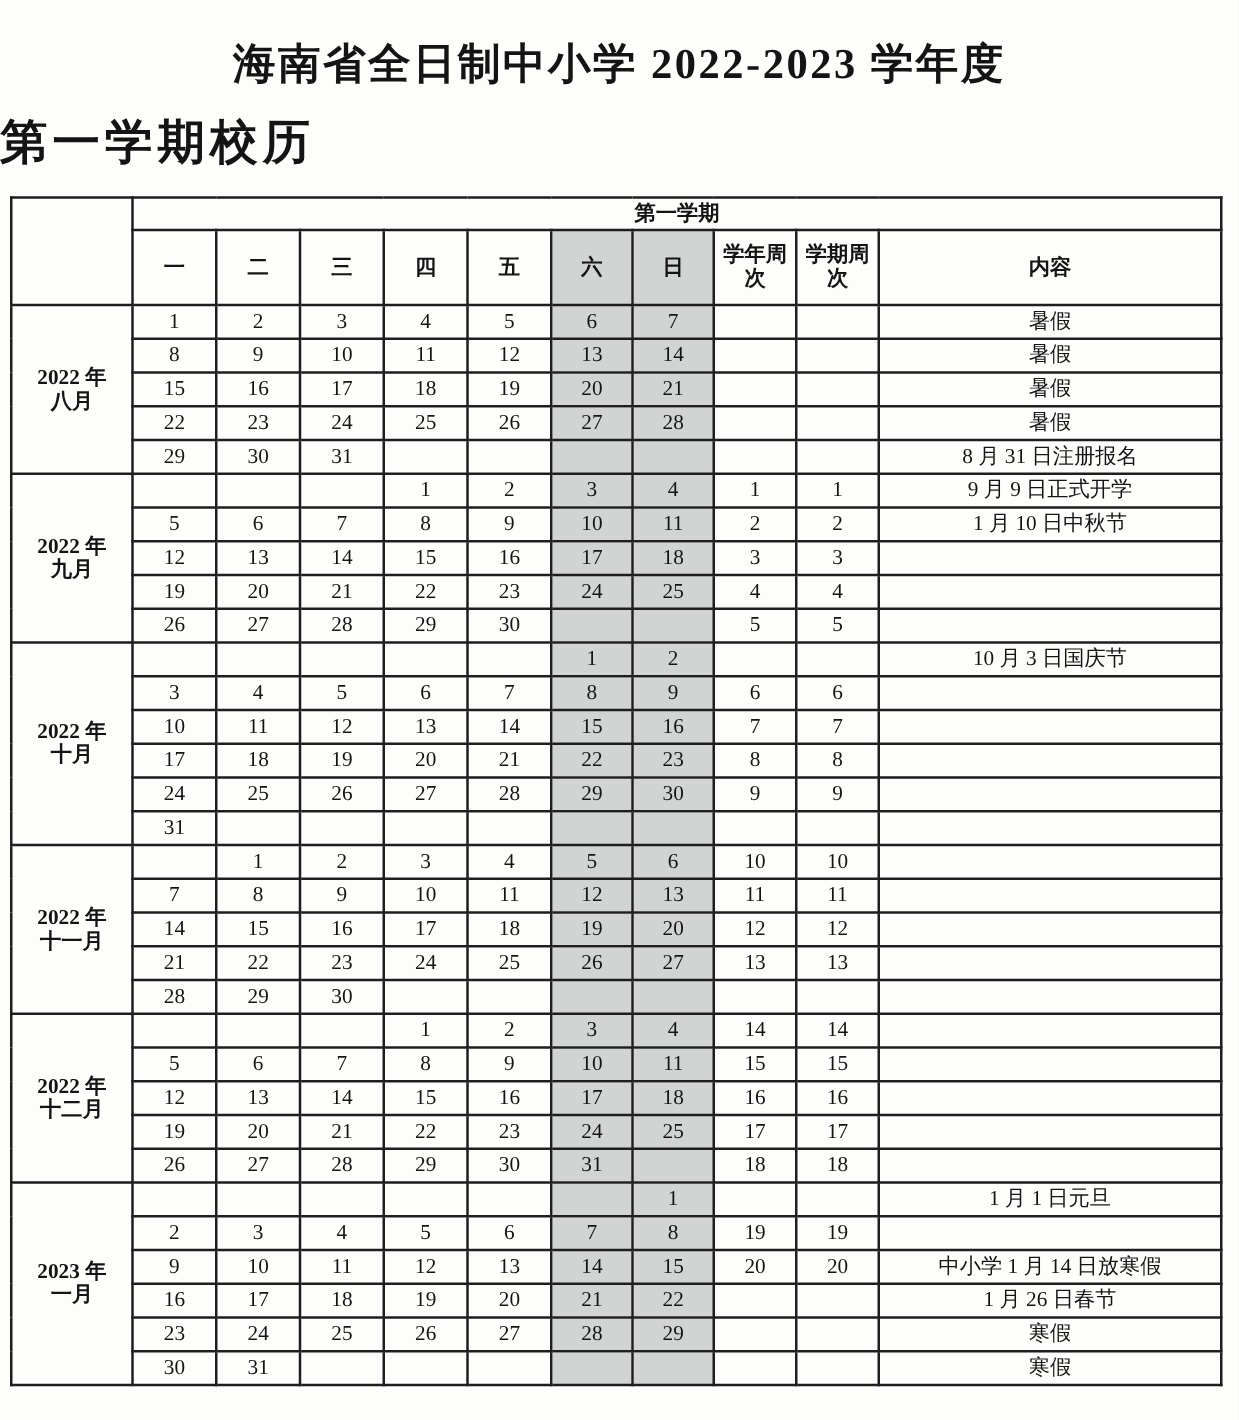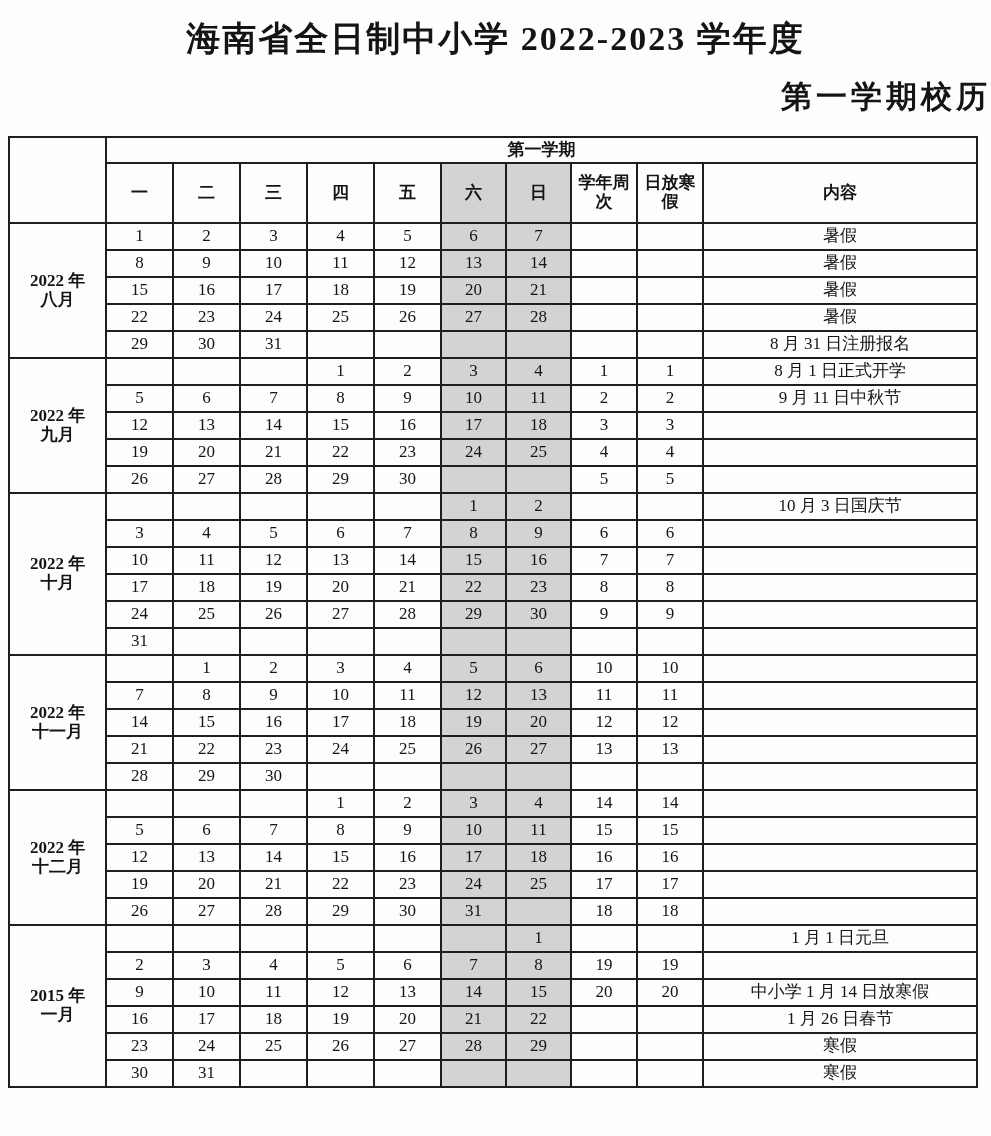--- a/index.html
+++ b/index.html
@@ -1,19 +1,19 @@
 <!DOCTYPE html>
 <html style="--shade: #d2d4d3;"><head>
 <meta charset="utf-8">
 <style>
   html,body{margin:0;padding:0;background:#f4f4f2;}
   body{width:991px;font-family:"Liberation Serif","DejaVu Serif",serif;color:#141414;}
-  .page{width:991px;min-height:1136px;background:#fdfdfc;box-sizing:border-box;padding-top:8px;position:relative;font-family:Liberation Serif, serif;}
+  .page{width:991px;min-height:1136px;background:#fdfdfc;box-sizing:border-box;padding-top:20px;position:relative;font-family:Liberation Serif, serif;}
   .title{text-align:center;font-size:34px;font-weight:bold;letter-spacing:2px;margin:8px 0 14px 0;}
-  .subtitle{text-align:right;font-size:31px;font-weight:bold;letter-spacing:4px;margin:0 0 18px 0;}
+  .subtitle{text-align:left;font-size:38px;font-weight:bold;letter-spacing:4px;margin:0 0 18px 0;}
   table.cal{border-collapse:collapse;margin-left:8px;width:970px;table-layout:fixed;}
   table.cal th,table.cal td{border:2px solid #1e1e1e;padding:0 2px;text-align:center;vertical-align:middle;font-size:17px;line-height:1.1;overflow:hidden;}
   tr.hr1 th{height:24px;font-weight:bold;font-size:17px;}
   tr.hr2 th{height:58px;font-weight:bold;}
   th.weekhdr{font-size:16px;line-height:1.2;padding:0 6px;}
   tbody td{height:25px;}
   td.month-label{font-weight:bold;font-size:17px;line-height:1.6;margin-left:12px;}
   td.content-cell{font-size:16.5px;margin-left:18px;}
   .shade{background:var(--shade,#d2d4d3);}
   .note{font-size:16.5px;margin:15px 0 0 120px;letter-spacing:1px;}
@@ -45,21 +45,21 @@
         </tr>
         <tr class="hr2">
           <th>一</th>
           <th>二</th>
           <th>三</th>
           <th>四</th>
           <th>五</th>
           <th class="shade">六</th>
           <th class="shade">日</th>
           <th class="weekhdr">学年周次</th>
-          <th class="weekhdr">日放寒假</th>
+          <th class="weekhdr">学期周次</th>
           <th class="contenthdr">内容</th>
         </tr>
       </thead>
       <tbody>
         <tr>
           <td class="month-label" rowspan="5">
             <div>2022 年</div>
             <div>八月</div>
           </td>
           <td class="day-cell">1</td>
@@ -128,33 +128,33 @@
           </td>
           <td class="day-cell"></td>
           <td class="day-cell"></td>
           <td class="day-cell"></td>
           <td class="day-cell">1</td>
           <td class="day-cell">2</td>
           <td class="day-cell shade">3</td>
           <td class="day-cell shade">4</td>
           <td class="week-cell">1</td>
           <td class="week-cell">1</td>
-          <td class="content-cell">8 月 1 日正式开学</td>
+          <td class="content-cell">9 月 9 日正式开学</td>
         </tr>
         <tr>
           <td class="day-cell">5</td>
           <td class="day-cell">6</td>
           <td class="day-cell">7</td>
           <td class="day-cell">8</td>
           <td class="day-cell">9</td>
           <td class="day-cell shade">10</td>
           <td class="day-cell shade">11</td>
           <td class="week-cell">2</td>
           <td class="week-cell">2</td>
-          <td class="content-cell">9 月 11 日中秋节</td>
+          <td class="content-cell">1 月 10 日中秋节</td>
         </tr>
         <tr>
           <td class="day-cell">12</td>
           <td class="day-cell">13</td>
           <td class="day-cell">14</td>
           <td class="day-cell">15</td>
           <td class="day-cell">16</td>
           <td class="day-cell shade">17</td>
           <td class="day-cell shade">18</td>
           <td class="week-cell">3</td>
@@ -384,21 +384,21 @@
           <td class="day-cell">29</td>
           <td class="day-cell">30</td>
           <td class="day-cell shade">31</td>
           <td class="day-cell shade"></td>
           <td class="week-cell">18</td>
           <td class="week-cell">18</td>
           <td class="content-cell"></td>
         </tr>
         <tr>
           <td class="month-label" rowspan="6">
-            <div>2015 年</div>
+            <div>2023 年</div>
             <div>一月</div>
           </td>
           <td class="day-cell"></td>
           <td class="day-cell"></td>
           <td class="day-cell"></td>
           <td class="day-cell"></td>
           <td class="day-cell"></td>
           <td class="day-cell shade"></td>
           <td class="day-cell shade">1</td>
           <td class="week-cell"></td>

